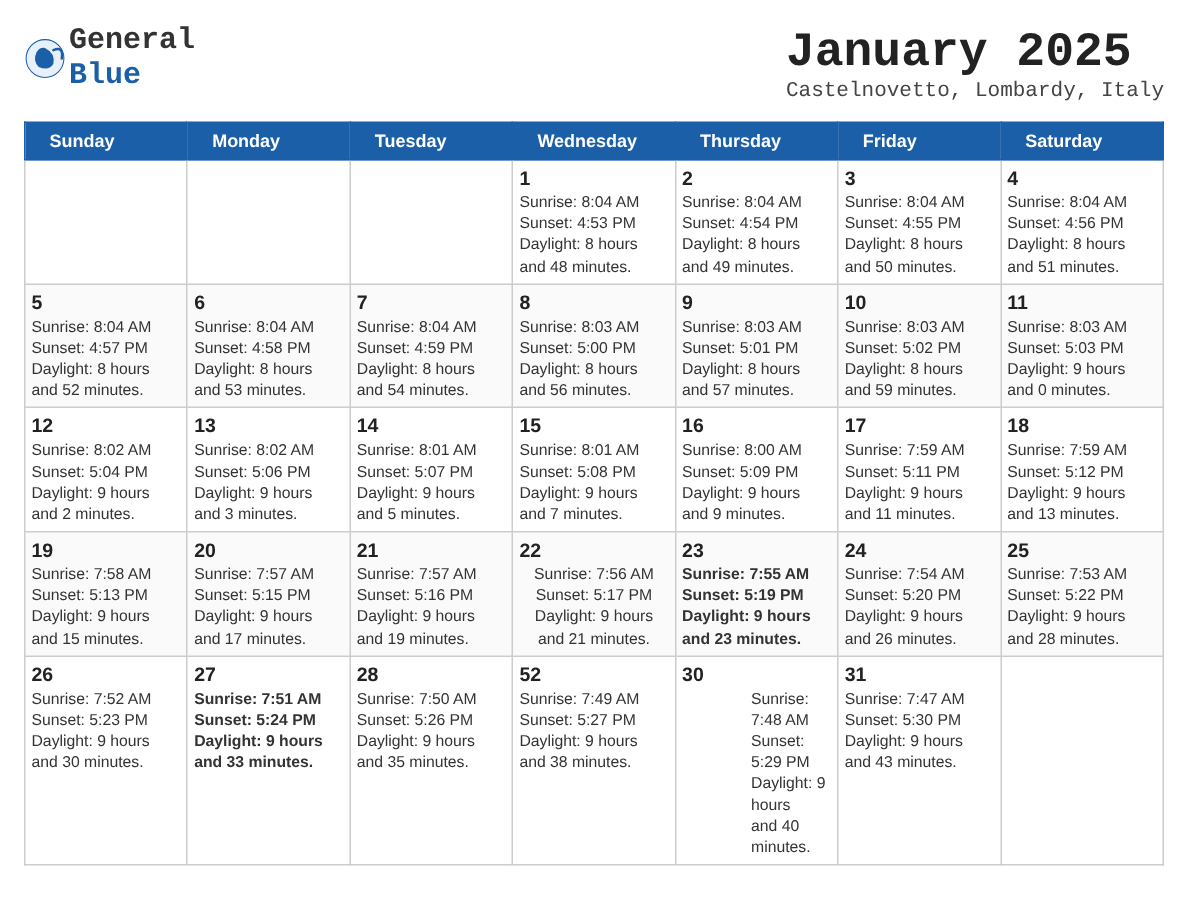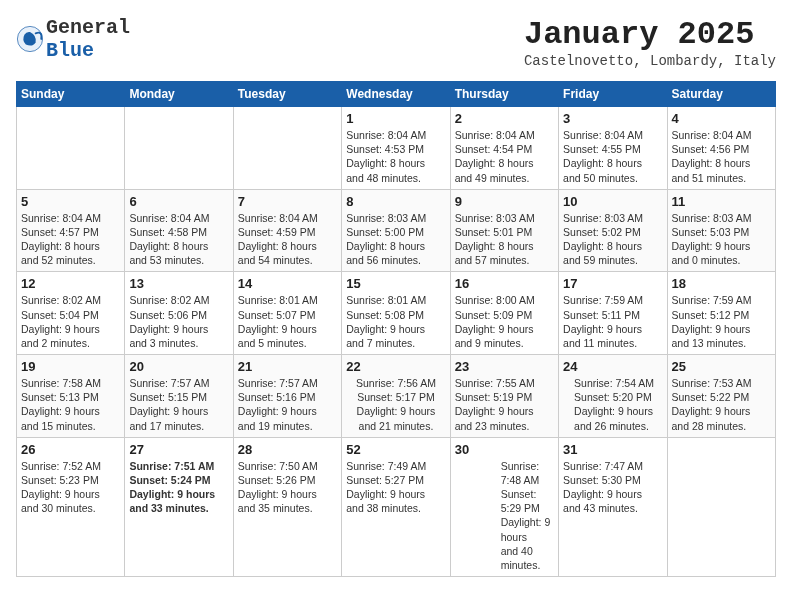--- a/index.html
+++ b/index.html
@@ -45,21 +45,21 @@
       color: #444;
     }
     .calendar-table {
       width: 100%;
       border-collapse: collapse;
       font-size: 11px;
     }
     .calendar-table th {
       background-color: #1a5fa8;
       color: #fff;
-      padding: 5px 4px;
+      padding: 5px 16px;
       text-align: left;
       font-size: 12px;
       border: 1px solid #1a5fa8;
     }
     .calendar-table td {
       border: 1px solid #ccc;
       vertical-align: top;
       padding: 4px;
       height: 80px;
       width: calc(100% / 7);
@@ -281,28 +281,28 @@
         </td>
         <td>
           <div class="day-number">22</div>
           <div class="day-info" style="white-space: pre-line; text-align: center;">Sunrise: 7:56 AM
 Sunset: 5:17 PM
 Daylight: 9 hours
 and 21 minutes.</div>
         </td>
         <td>
           <div class="day-number">23</div>
-          <div class="day-info" style="white-space: pre-line;">Sunrise: 7:55 AM
+          <div class="day-info" style="white-space: pre-line; font-weight: bold;">Sunrise: 7:55 AM
 Sunset: 5:19 PM
 Daylight: 9 hours
 and 23 minutes.</div>
         </td>
         <td>
           <div class="day-number">24</div>
-          <div class="day-info" style="white-space: pre-line; margin-left: 11px;">Sunrise: 7:54 AM
+          <div class="day-info" style="white-space: pre-line;">Sunrise: 7:54 AM
 Sunset: 5:20 PM
 Daylight: 9 hours
 and 26 minutes.</div>
         </td>
         <td>
           <div class="day-number">25</div>
           <div class="day-info" style="white-space: pre-line;">Sunrise: 7:53 AM
 Sunset: 5:22 PM
 Daylight: 9 hours
 and 28 minutes.</div>

